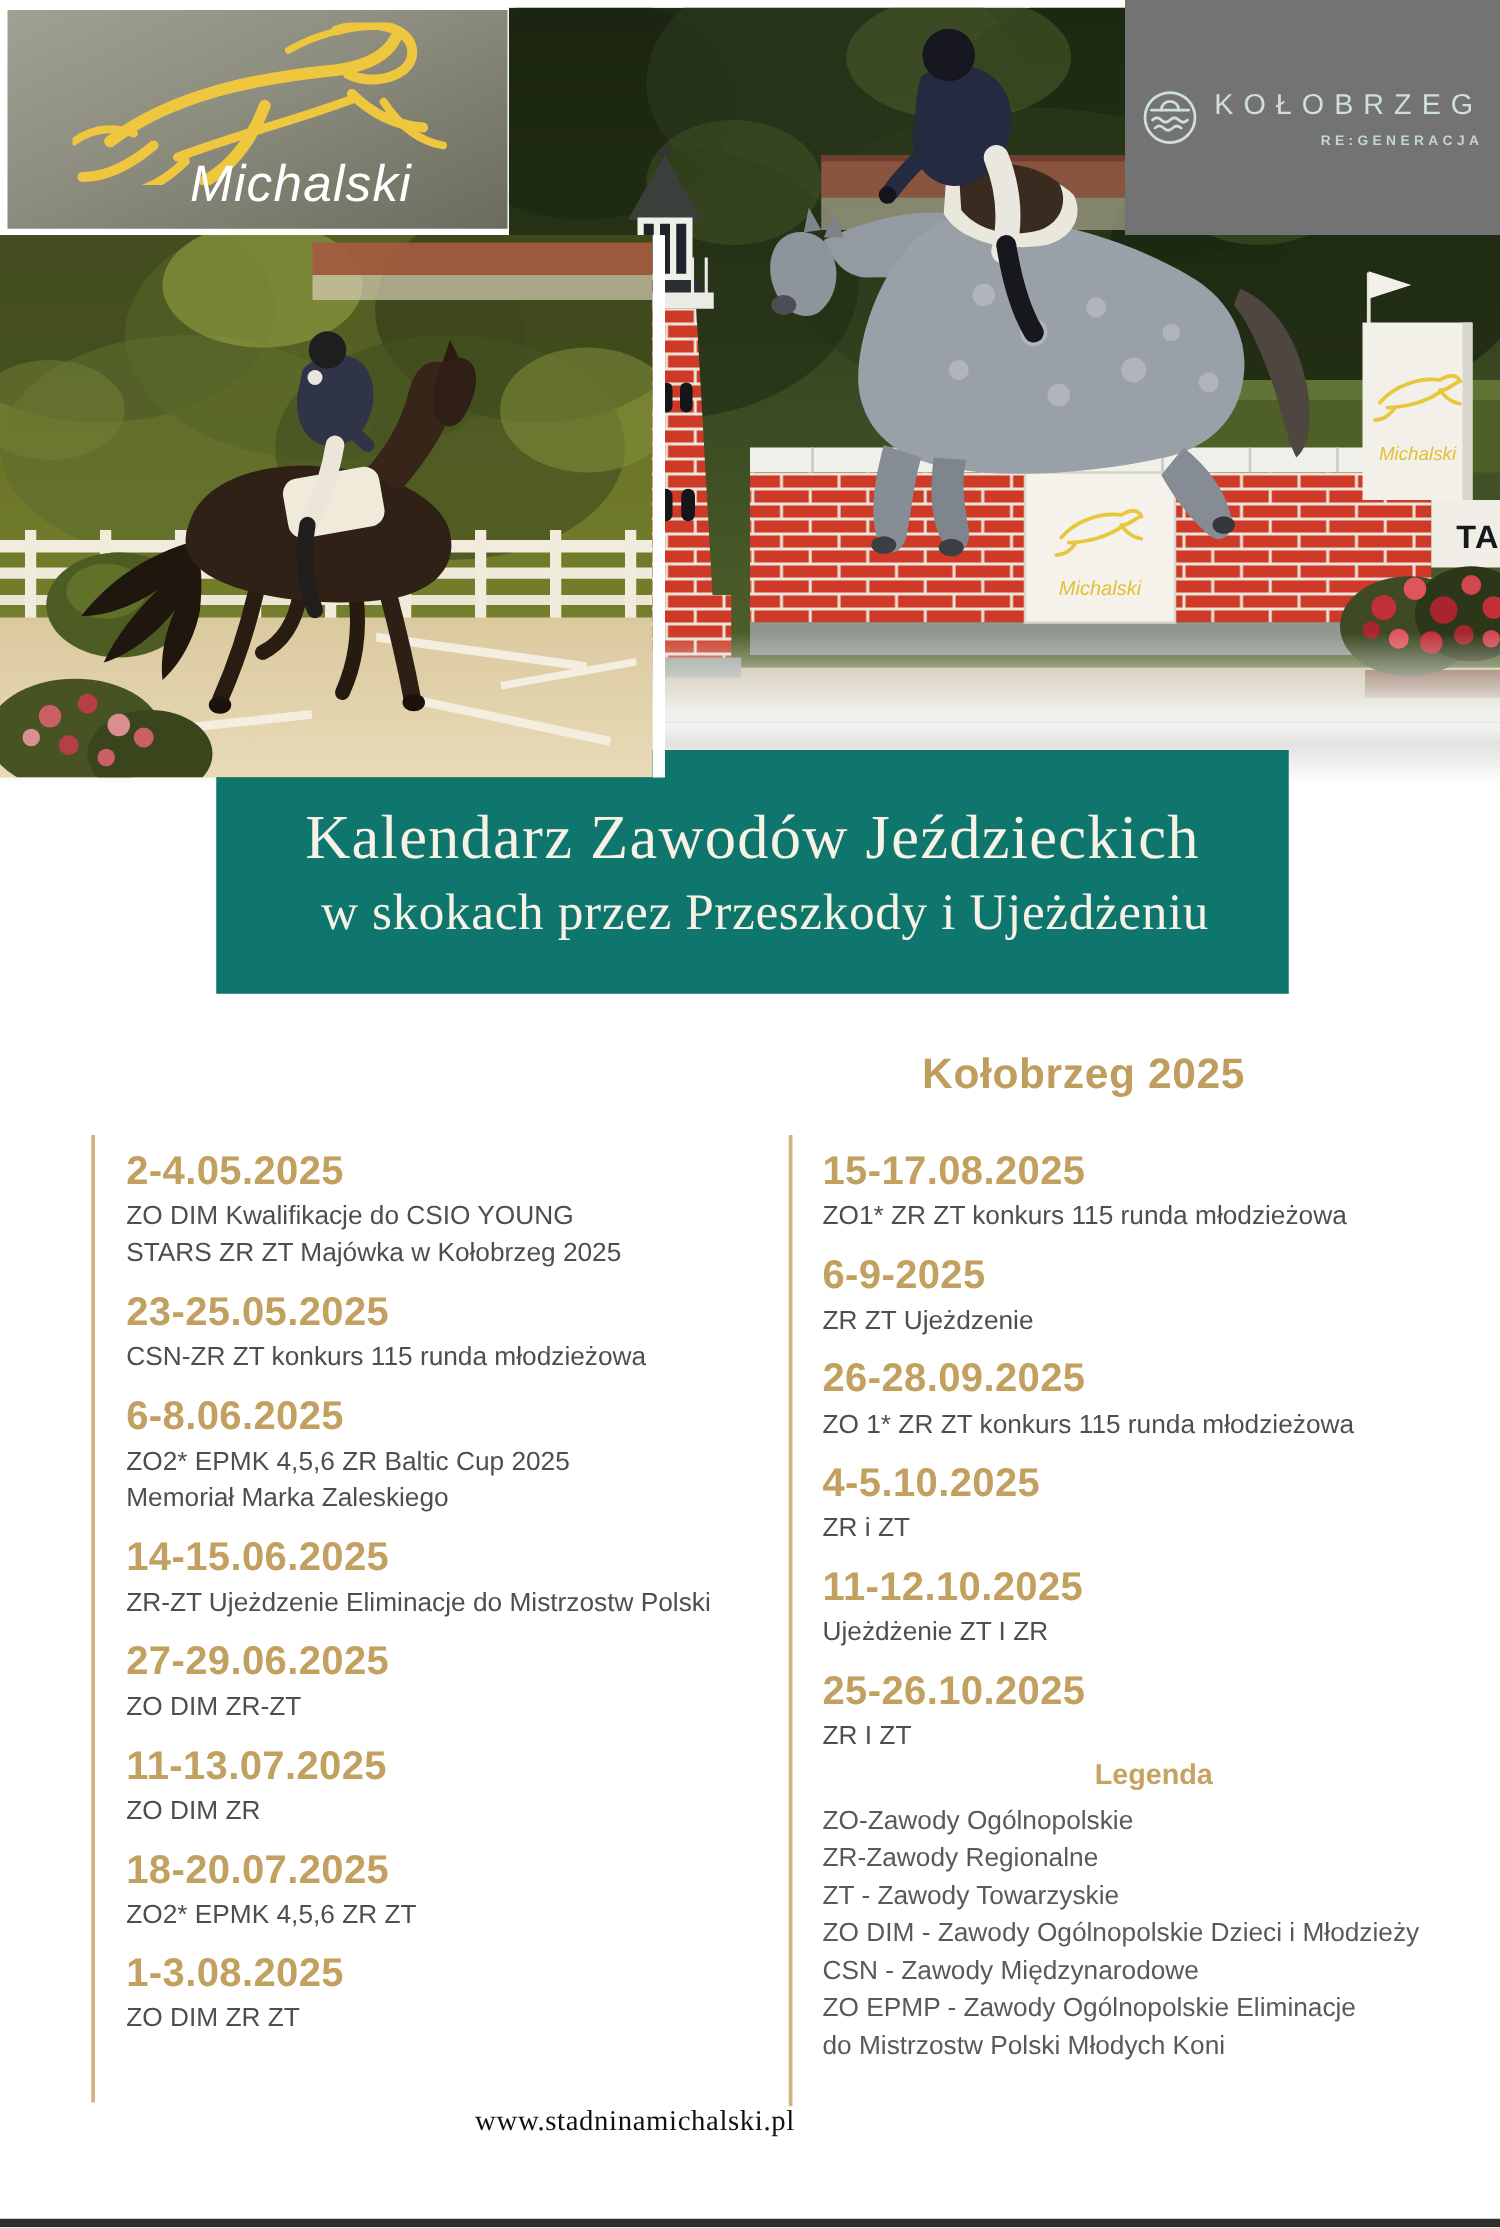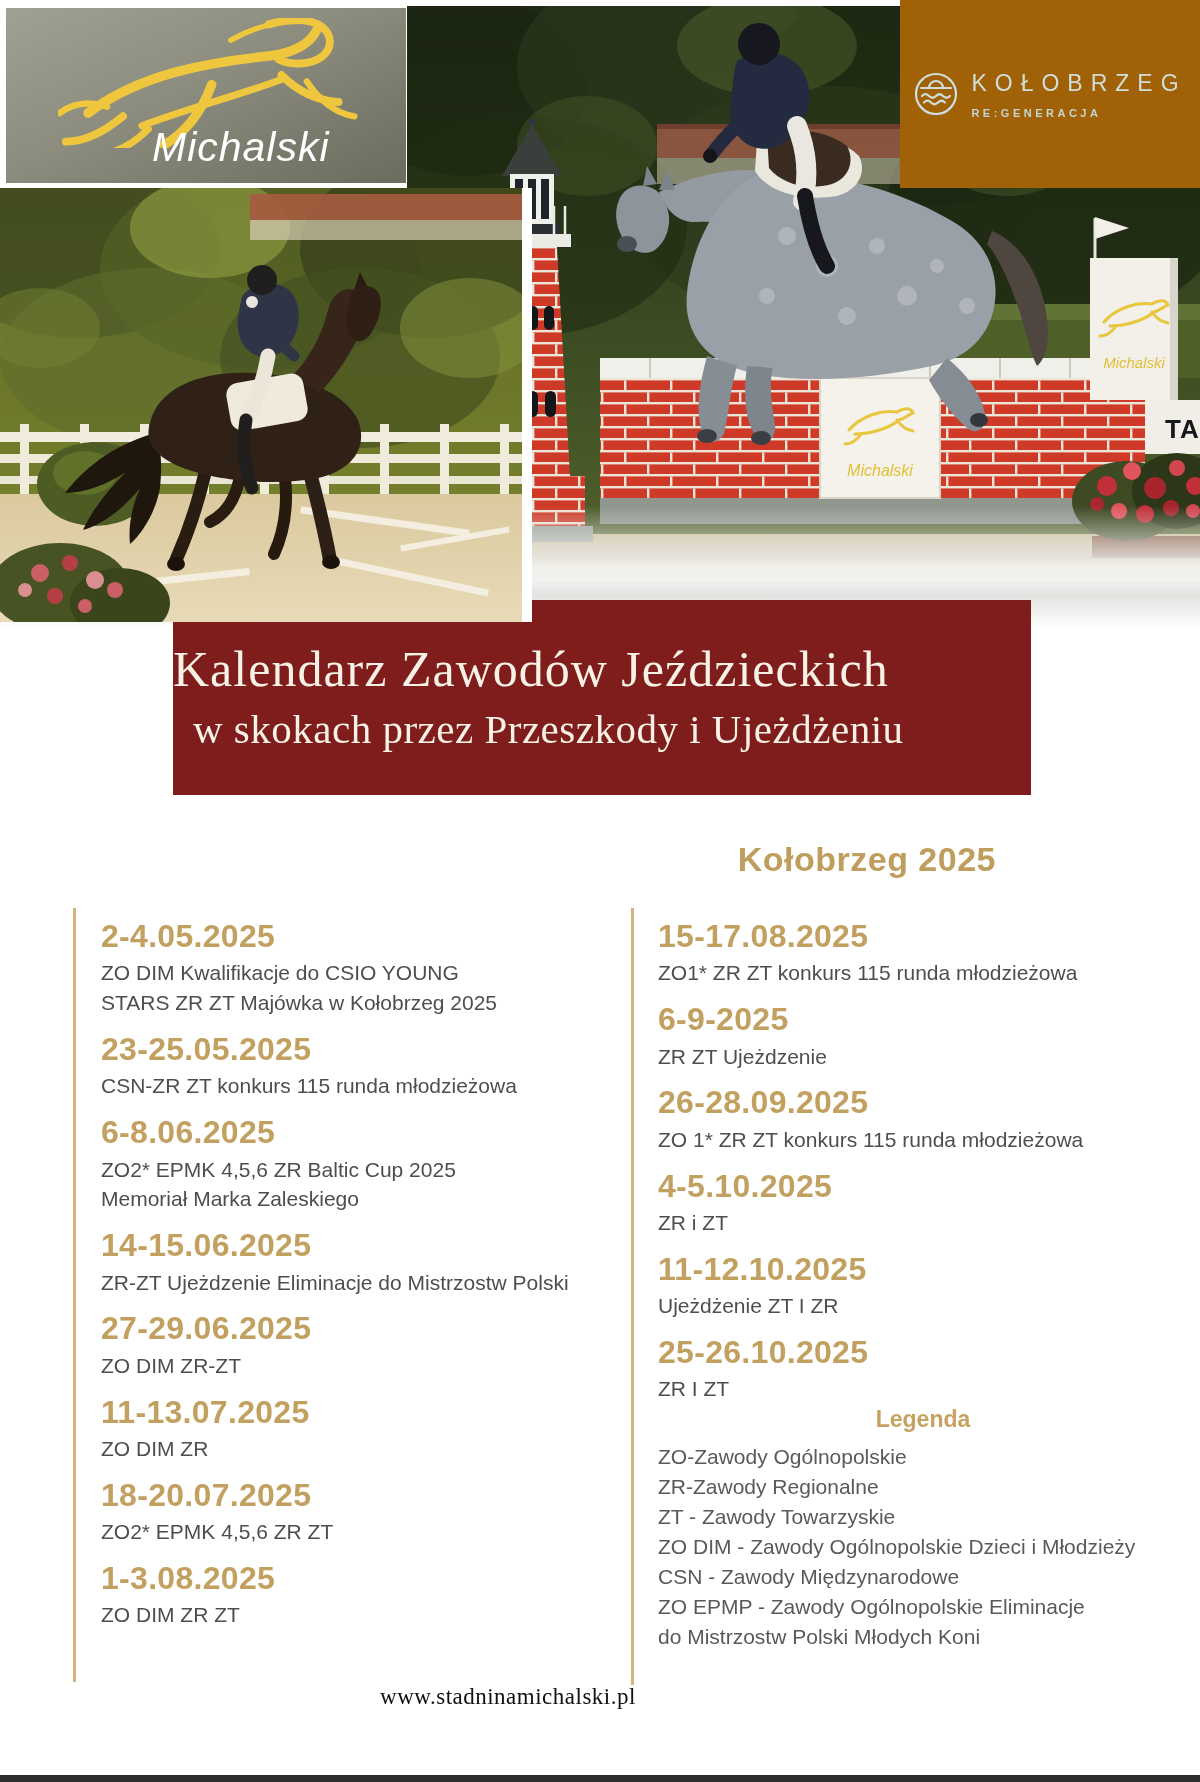--- a/index.html
+++ b/index.html
@@ -15,29 +15,29 @@
   .photo-left{position:absolute;left:0;top:188px;width:522px;height:434px;z-index:4;
         border-right:10px solid #ffffff;overflow:hidden;}
 
   .brand{position:absolute;left:6px;top:8px;width:400px;height:175px;z-index:5;
         background:linear-gradient(155deg,#a0a093 0%,#8c8c7f 45%,#6b6c5d 100%);
         border:1px solid #60615４;border-color:#606154;}
   .brand-horse{position:absolute;left:52px;top:10px;}
   .brand-name{position:absolute;left:146px;top:116px;font-size:41px;font-style:italic;
         font-weight:500;color:#ffffff;letter-spacing:1px;}
 
-  .teal{position:absolute;left:900px;top:0;width:300px;height:188px;z-index:5;background:#a16207;
+  .teal{position:absolute;left:900px;top:0;width:300px;height:188px;z-index:5;background:#737373;
         display:flex;align-items:center;justify-content:center;gap:12px;}
   .kol-text{display:flex;flex-direction:column;}
   .kol-title{font-size:23px;font-weight:300;letter-spacing:8px;color:#cfdfdb;}
-  .kol-sub{font-size:11px;font-weight:600;letter-spacing:3.5px;color:#c3d6d2;text-align:left;margin-top:10px;}
+  .kol-sub{font-size:11px;font-weight:600;letter-spacing:3.5px;color:#c3d6d2;text-align:right;margin-top:10px;}
 
   
-  .banner{position:absolute;left:173px;top:600px;width:858px;height:195px;background:#7f1d1d;
-        z-index:3;color:#f7f2e5;font-family:"Liberation Serif",serif;}
+  .banner{position:absolute;left:173px;top:600px;width:858px;height:195px;background:#0f766e;
+        z-index:3;text-align:center;color:#f7f2e5;font-family:"Liberation Serif",serif;}
   .banner-l1{padding-top:42px;font-size:50px;letter-spacing:1px;line-height:1.1;}
   .banner-l2{font-size:41px;margin-top:8px;letter-spacing:.5px;padding-left:20px;}
 
   
   .season{position:absolute;left:0;top:840px;width:996px;text-align:right;
         font-size:34px;font-weight:700;color:#bf9e5d;letter-spacing:.5px;}
 
   
   .rule{position:absolute;width:3px;background:#d0b57e;}
   .rule-left{left:73px;top:908px;height:774px;}

